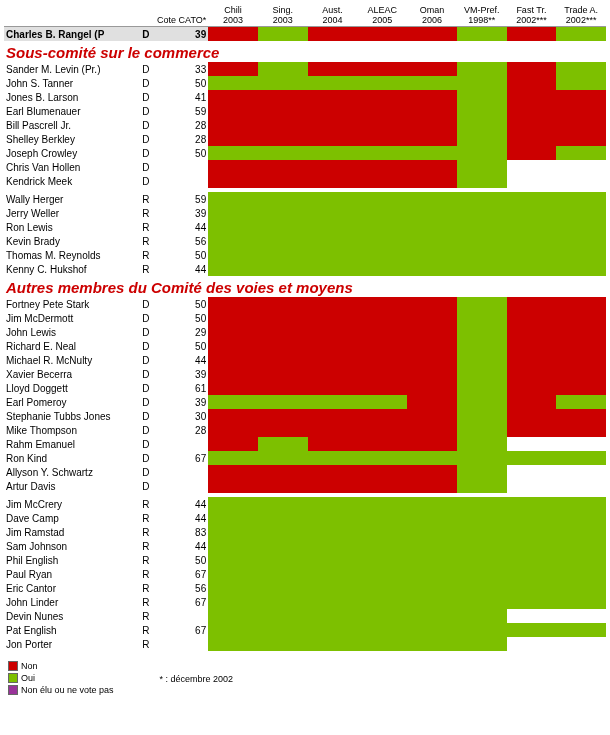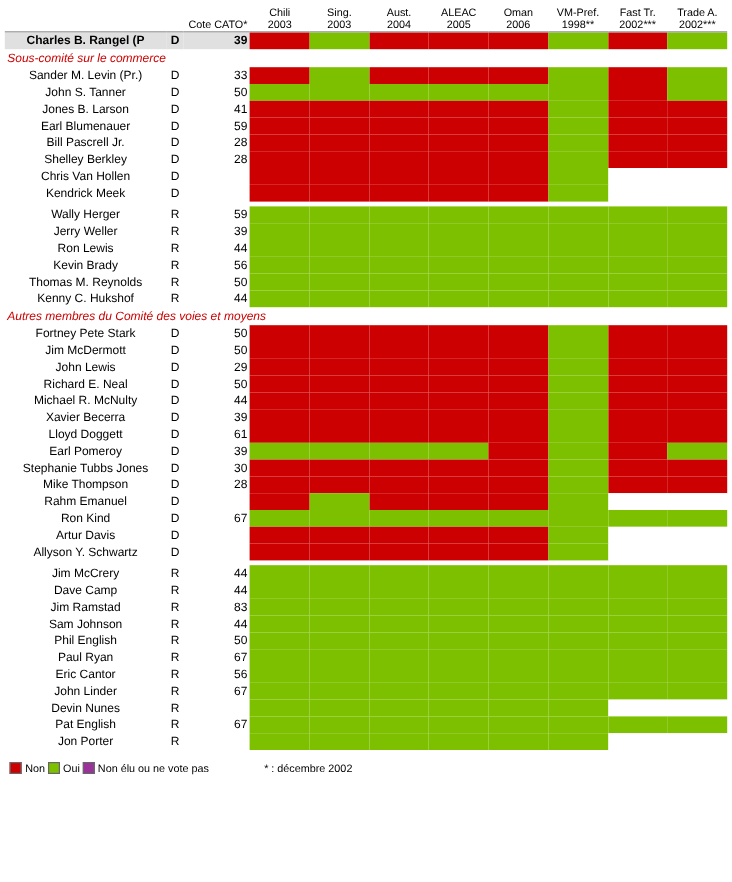--- a/index.html
+++ b/index.html
@@ -1,25 +1,25 @@
 <!DOCTYPE html>
 <html><head>
   <meta charset="utf-8">
   <style>
     * { box-sizing: border-box; margin: 0; padding: 0; }
     body { font-family: Arial, sans-serif; font-size: 10px; background: #fff; width: 610px; }
     .container { width: 610px; padding: 4px; }
     table { border-collapse: collapse; width: 100%; }
     th, td { padding: 1px 2px; white-space: nowrap; }
     .header-row th { font-size: 9px; font-weight: normal; border-bottom: 1px solid #999; vertical-align: bottom; }
-    .col-name { width: 130px; text-align: center; font-size: 10px; }
+    .col-name { width: 130px; text-align: left; font-size: 10px; }
     .col-party { width: 14px; text-align: center; font-size: 10px; }
     .col-cato { width: 26px; text-align: right; font-size: 10px; }
     .col-vote { width: 48px; text-align: center; }
-    .section-header td { font-style: italic; font-weight: normal; font-size: 10px; color: #cc0000; padding-top: 3px; }
+    .section-header td { font-style: italic; font-weight: bold; font-size: 15px; color: #cc0000; padding-top: 3px; }
     .main-member td { font-weight: bold; background: #e0e0e0; }
     .cell-green { background-color: #7dc000; height: 14px; }
     .cell-red { background-color: #cc0000; height: 14px; }
     .cell-empty { background-color: #fff; height: 14px; }
     .vote-cell { padding: 0; height: 14px; }
     .legend { margin-top: 6px; display: flex; align-items: flex-start; gap: 10px; padding: 4px; }
     .legend-item { display: flex; align-items: center; gap: 3px; font-size: 9px; }
     .legend-box { width: 10px; height: 10px; display: inline-block; border: 0.5px solid #666; }
     .gap-row { height: 4px; }
   </style>
@@ -244,20 +244,49 @@
             <div class="cell-green"></div>
           </td>
           <td class="vote-cell">
             <div class="cell-red"></div>
           </td>
           <td class="vote-cell">
             <div class="cell-red"></div>
           </td>
         </tr>
         <tr>
+          <td class="col-name name-col">Joseph Crowley</td>
+          <td class="col-party">D</td>
+          <td class="col-cato">50</td>
+          <td class="vote-cell">
+            <div class="cell-green"></div>
+          </td>
+          <td class="vote-cell">
+            <div class="cell-green"></div>
+          </td>
+          <td class="vote-cell">
+            <div class="cell-green"></div>
+          </td>
+          <td class="vote-cell">
+            <div class="cell-green"></div>
+          </td>
+          <td class="vote-cell">
+            <div class="cell-green"></div>
+          </td>
+          <td class="vote-cell">
+            <div class="cell-green"></div>
+          </td>
+          <td class="vote-cell">
+            <div class="cell-red"></div>
+          </td>
+          <td class="vote-cell">
+            <div class="cell-green"></div>
+          </td>
+        </tr>
+        <tr>
           <td class="col-name name-col">Chris Van Hollen</td>
           <td class="col-party">D</td>
           <td class="col-cato"></td>
           <td class="vote-cell">
             <div class="cell-red"></div>
           </td>
           <td class="vote-cell">
             <div class="cell-red"></div>
           </td>
           <td class="vote-cell">
@@ -830,50 +859,50 @@
             <div class="cell-green"></div>
           </td>
           <td class="vote-cell">
             <div class="cell-green"></div>
           </td>
           <td class="vote-cell">
             <div class="cell-green"></div>
           </td>
         </tr>
         <tr>
+          <td class="col-name name-col">Allyson Y. Schwartz</td>
+          <td class="col-party">D</td>
+          <td class="col-cato"></td>
+          <td class="vote-cell">
+            <div class="cell-red"></div>
+          </td>
+          <td class="vote-cell">
+            <div class="cell-red"></div>
+          </td>
+          <td class="vote-cell">
+            <div class="cell-red"></div>
+          </td>
+          <td class="vote-cell">
+            <div class="cell-red"></div>
+          </td>
+          <td class="vote-cell">
+            <div class="cell-red"></div>
+          </td>
+          <td class="vote-cell">
+            <div class="cell-green"></div>
+          </td>
+          <td class="vote-cell">
+            <div class="cell-empty"></div>
+          </td>
+          <td class="vote-cell">
+            <div class="cell-empty"></div>
+          </td>
+        </tr>
+        <tr>
           <td class="col-name name-col">Artur Davis</td>
-          <td class="col-party">D</td>
-          <td class="col-cato"></td>
-          <td class="vote-cell">
-            <div class="cell-red"></div>
-          </td>
-          <td class="vote-cell">
-            <div class="cell-red"></div>
-          </td>
-          <td class="vote-cell">
-            <div class="cell-red"></div>
-          </td>
-          <td class="vote-cell">
-            <div class="cell-red"></div>
-          </td>
-          <td class="vote-cell">
-            <div class="cell-red"></div>
-          </td>
-          <td class="vote-cell">
-            <div class="cell-green"></div>
-          </td>
-          <td class="vote-cell">
-            <div class="cell-empty"></div>
-          </td>
-          <td class="vote-cell">
-            <div class="cell-empty"></div>
-          </td>
-        </tr>
-        <tr>
-          <td class="col-name name-col">Allyson Y. Schwartz</td>
           <td class="col-party">D</td>
           <td class="col-cato"></td>
           <td class="vote-cell">
             <div class="cell-red"></div>
           </td>
           <td class="vote-cell">
             <div class="cell-red"></div>
           </td>
           <td class="vote-cell">
             <div class="cell-red"></div>
@@ -1213,21 +1242,21 @@
             <div class="cell-empty"></div>
           </td>
           <td class="vote-cell">
             <div class="cell-empty"></div>
           </td>
         </tr>
       </tbody>
   </table>
 
   <div class="legend">
-    <div style="display:flex; flex-direction:row; gap:2px;">
+    <div style="display:flex; flex-direction:column; gap:2px;">
       <div class="legend-item">
         <span class="legend-box" style="background:#cc0000;"></span>
         <span>Non</span>
       </div>
       <div class="legend-item">
         <span class="legend-box" style="background:#7dc000;"></span>
         <span>Oui</span>
       </div>
       <div class="legend-item">
         <span class="legend-box" style="background:#993399;"></span>

